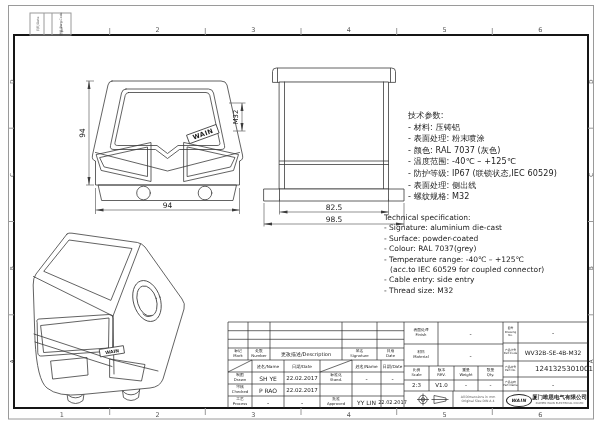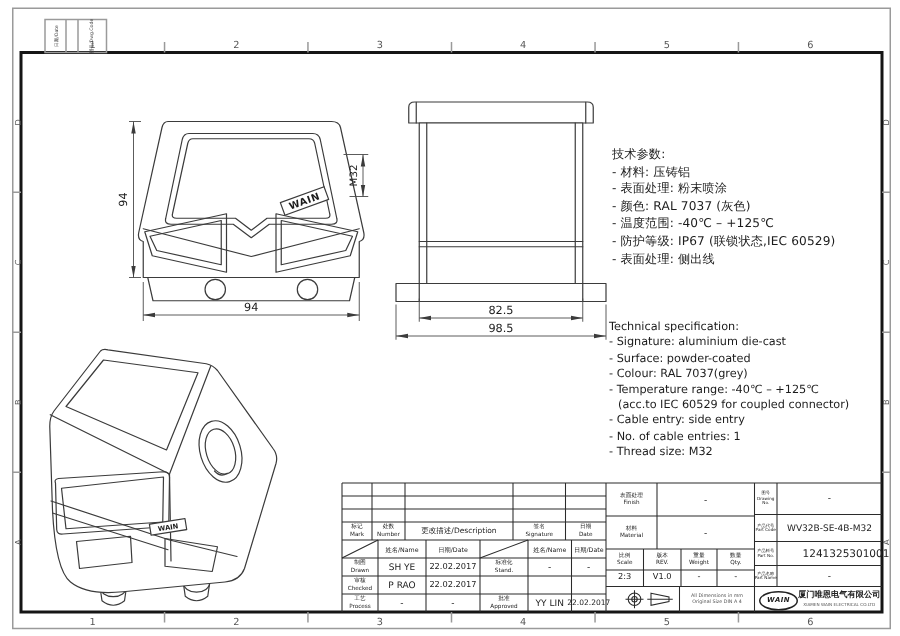--- a/index.html
+++ b/index.html
@@ -15,22 +15,22 @@
   .thick{stroke:#151515;stroke-width:2;fill:none}
   .gn{font-size:6.5px;fill:#555;text-anchor:middle}
   .gl{font-size:5.5px;fill:#555;text-anchor:middle}
   .cn{font-size:3.1px;fill:#444;text-anchor:middle}
   .dim{font-size:7.5px;text-anchor:middle}
   .dims{font-size:6.8px;text-anchor:middle}
   .brand{font-size:6.5px;font-weight:bold;text-anchor:middle;letter-spacing:.4px}
   .briso{font-size:4.5px;font-weight:bold;text-anchor:middle}
   .spec{position:absolute}
   .spec .ln{white-space:pre}
-  #spec-cn{left:408px;top:97px;font-size:8.1px;line-height:11.6px;letter-spacing:.1px}
-  #spec-en{left:406px;top:213px;font-size:7.5px;line-height:10.4px}
+  #spec-cn{left:408px;top:110px;font-size:8.1px;line-height:11.6px;letter-spacing:.1px}
+  #spec-en{left:384px;top:213px;font-size:7.5px;line-height:10.4px}
   #spec-en .indent{padding-left:6px}
   .cell{position:absolute;display:flex;align-items:center;justify-content:center;
         text-align:center;white-space:pre-line;color:#222}
   .f28{font-size:2.8px;line-height:3.4px}
   .f32{font-size:3.2px;line-height:3.9px}
   .f38{font-size:3.8px;line-height:4.6px}
   .f42{font-size:4.2px;line-height:5px}
   .f5{font-size:5px;line-height:6px}
   .f55{font-size:5.5px;line-height:6.4px}
   .f6{font-size:6px;line-height:7px}
@@ -185,31 +185,31 @@
 </svg>
 
 <div class="spec" id="spec-cn">
   <div class="ln">技术参数:</div>
   <div class="ln">- 材料: 压铸铝</div>
   <div class="ln">- 表面处理: 粉末喷涂</div>
   <div class="ln">- 颜色: RAL 7037 (灰色)</div>
   <div class="ln">- 温度范围: -40℃ – +125℃</div>
   <div class="ln">- 防护等级: IP67 (联锁状态,IEC 60529)</div>
   <div class="ln">- 表面处理: 侧出线</div>
+  <div class="ln">- 螺纹规格: M32</div>
 </div>
 
 <div class="spec" id="spec-en">
   <div class="ln">Technical specification:</div>
   <div class="ln">- Signature: aluminium die-cast</div>
   <div class="ln">- Surface: powder-coated</div>
   <div class="ln">- Colour: RAL 7037(grey)</div>
   <div class="ln">- Temperature range: -40℃ – +125℃</div>
   <div class="ln indent">(acc.to IEC 60529 for coupled connector)</div>
   <div class="ln">- Cable entry: side entry</div>
-  <div class="ln">- No. of cable entries: 1</div>
   <div class="ln">- Thread size: M32</div>
 </div>
 
 <div>
 
   <div class="cell f38" style="left:228px;top:348px;width:20px;height:12px">标记
 Mark</div>
   <div class="cell f38" style="left:248px;top:348px;width:22px;height:12px">处数
 Number</div>
   <div class="cell f5" style="left:270px;top:348px;width:72px;height:12px">更改描述/Description</div>

